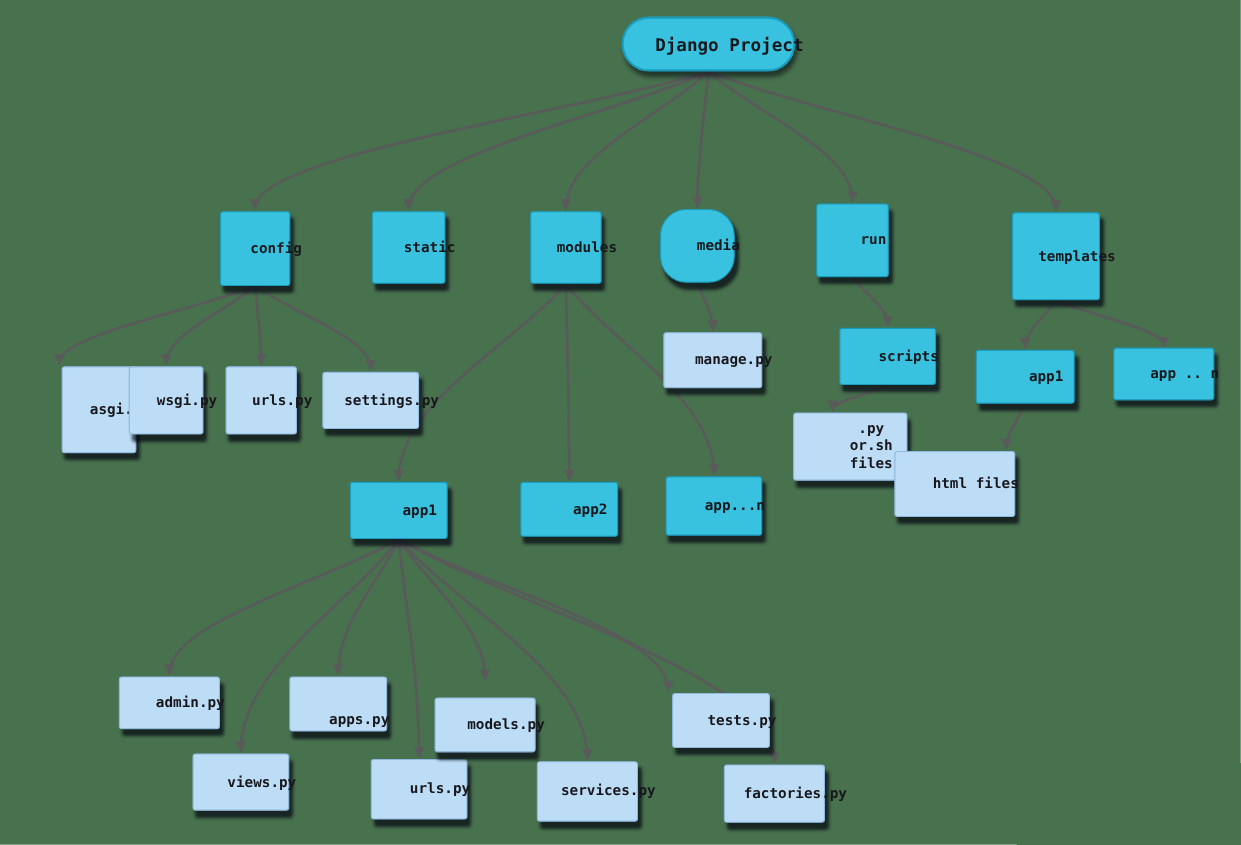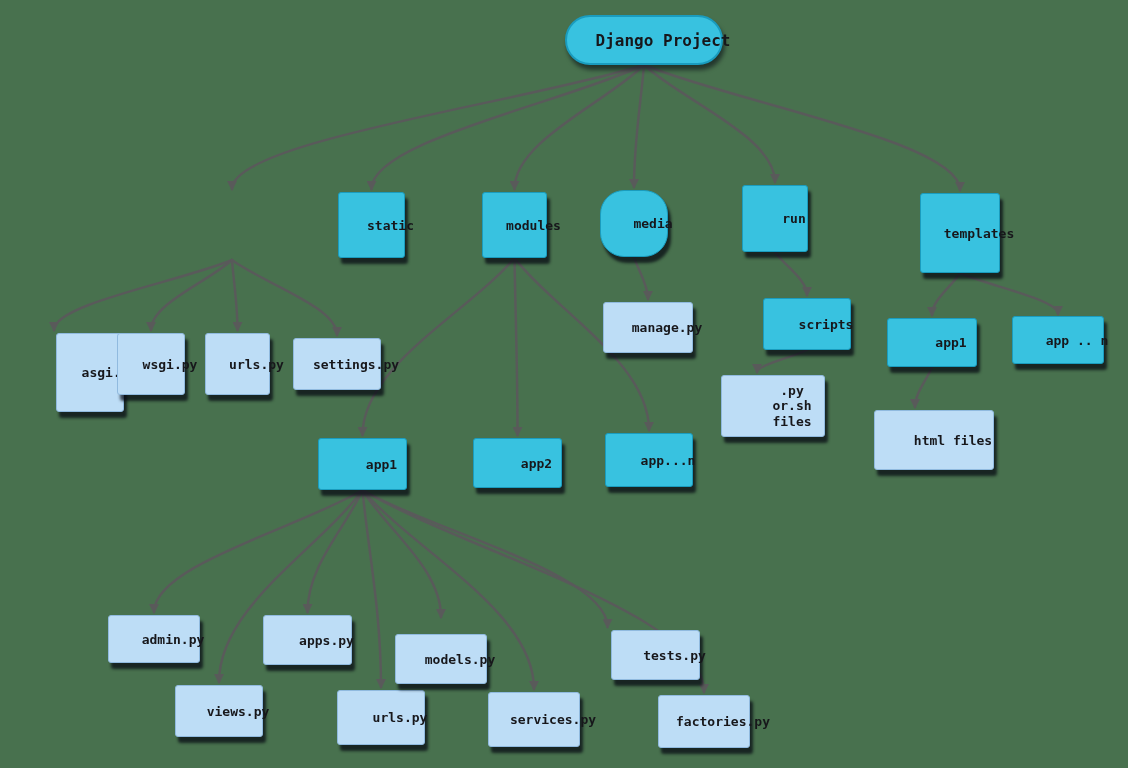--- a/index.html
+++ b/index.html
@@ -89,20 +89,23 @@
       <path d="M 362.5 490 C 346 527.5, 307.5 565, 307.5 612" fill="none" stroke="#5b595c" stroke-width="2.5" stroke-linecap="round" opacity="0.92" marker-end="url(#arrowhead)"></path>
       <path d="M 362.5 490 C 368.05 550, 381 610, 381 687" fill="none" stroke="#5b595c" stroke-width="2.5" stroke-linecap="round" opacity="0.92" marker-end="url(#arrowhead)"></path>
       <path d="M 362.5 490 C 386.05 529, 441 568, 441 617" fill="none" stroke="#5b595c" stroke-width="2.5" stroke-linecap="round" opacity="0.92" marker-end="url(#arrowhead)"></path>
       <path d="M 362.5 490 C 413.95 550.6, 534 611.2, 534 689" fill="none" stroke="#5b595c" stroke-width="2.5" stroke-linecap="round" opacity="0.92" marker-end="url(#arrowhead)"></path>
       <path d="M 362.5 490 C 436 532, 607.5 574, 607.5 627" fill="none" stroke="#5b595c" stroke-width="2.5" stroke-linecap="round" opacity="0.92" marker-end="url(#arrowhead)"></path>
       <path d="M 362.5 490 C 464.95 551.5, 704 613, 704 692" fill="none" stroke="#5b595c" stroke-width="2.5" stroke-linecap="round" opacity="0.92" marker-end="url(#arrowhead)"></path>
     </svg>
 <div class="node root" style="left: 565px; top: 15px; width: 158px; height: 50px;">
       <span class="label">Django Project</span>
     </div>
+    <div class="node folder" style="left: 200px; top: 192px; width: 64px; height: 68px;">
+      <span class="label">config</span>
+    </div>
     <div class="node folder" style="left: 338px; top: 192px; width: 67px; height: 66px;">
       <span class="label">static</span>
     </div>
     <div class="node folder" style="left: 482px; top: 192px; width: 65px; height: 66px;">
       <span class="label">modules</span>
     </div>
     <div class="node folder" style="left: 600px; top: 190px; width: 68px; height: 67px; border-radius: 24px;">
       <span class="label">media</span>
     </div>
     <div class="node folder" style="left: 742px; top: 185px; width: 66px; height: 67px;">
@@ -131,39 +134,39 @@
     </div>
     <div class="node file wrap" style="left: 705px; top: 375px; width: 104px; height: 62px; margin-left: 16px;">
       <span class="label">.py or.sh files</span>
     </div>
     <div class="node folder" style="left: 887px; top: 318px; width: 90px; height: 49px;">
       <span class="label">app1</span>
     </div>
     <div class="node folder" style="left: 1012px; top: 316px; width: 92px; height: 48px;">
       <span class="label">app .. n</span>
     </div>
-    <div class="node file" style="left: 874px; top: 410px; width: 120px; height: 60px; text-align: right;">
+    <div class="node file" style="left: 813px; top: 410px; width: 110px; height: 60px; text-align: right;">
       <span class="label">html files</span>
     </div>
     <div class="node folder" style="left: 318px; top: 438px; width: 89px; height: 52px;">
       <span class="label">app1</span>
     </div>
     <div class="node folder" style="left: 473px; top: 438px; width: 89px; height: 50px;">
       <span class="label">app2</span>
     </div>
     <div class="node folder" style="left: 605px; top: 433px; width: 88px; height: 54px;">
       <span class="label">app...n</span>
     </div>
     <div class="node file" style="left: 108px; top: 615px; width: 92px; height: 48px;">
       <span class="label">admin.py</span>
     </div>
     <div class="node file" style="left: 175px; top: 685px; width: 88px; height: 52px;">
       <span class="label">views.py</span>
     </div>
-    <div class="node file" style="left: 263px; top: 615px; width: 89px; height: 50px;">
+    <div class="node file" style="left: 263px; top: 615px; width: 89px; height: 50px; align-items: flex-end;">
       <span class="label">apps.py</span>
     </div>
     <div class="node file" style="left: 337px; top: 690px; width: 88px; height: 55px;">
       <span class="label">urls.py</span>
     </div>
     <div class="node file" style="left: 395px; top: 620px; width: 92px; height: 50px; margin-top: 14px;">
       <span class="label">models.py</span>
     </div>
     <div class="node file" style="left: 488px; top: 692px; width: 92px; height: 55px;">
       <span class="label">services.py</span>

